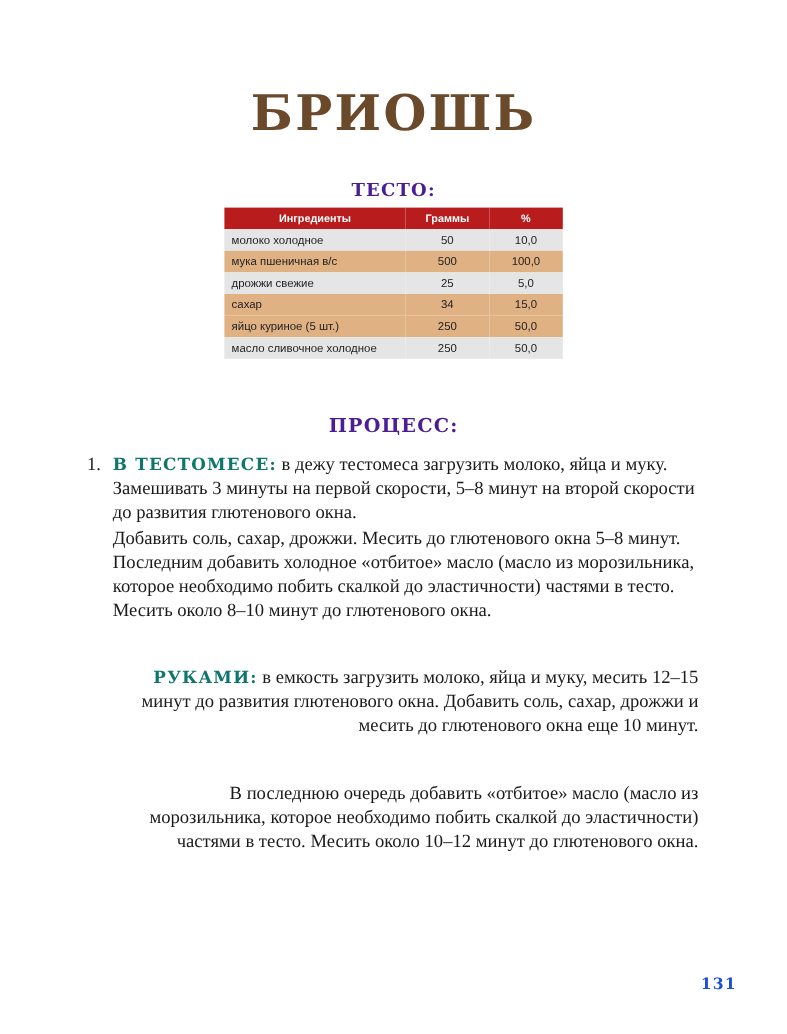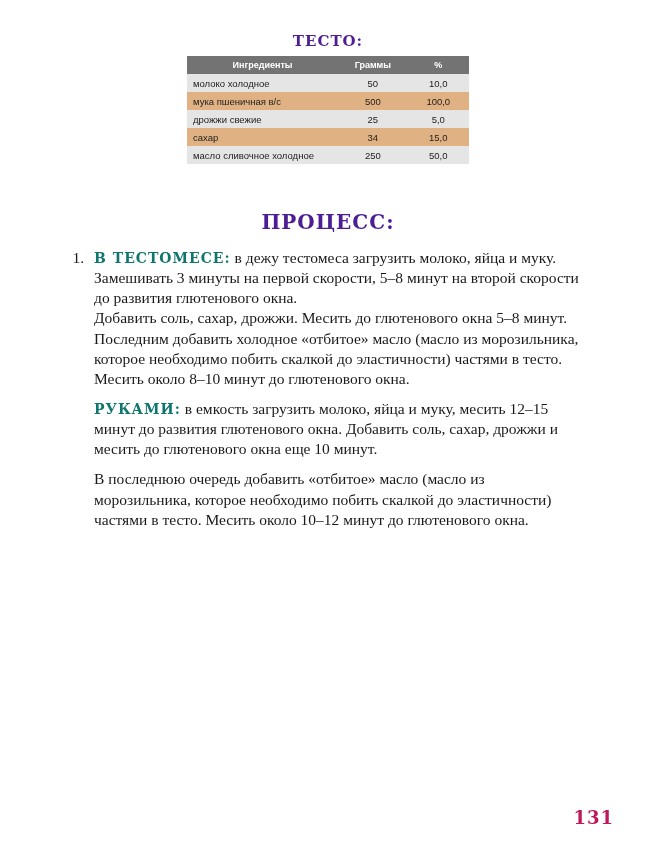--- a/index.html
+++ b/index.html
@@ -41,32 +41,32 @@
     color: #4c1d95;
     margin: 0;
   }
   .testo-label {
     padding-top: 32px;
     padding-bottom: 6px;
   }
   .process-label {
     padding-top: 46px;
     padding-bottom: 14px;
-    font-size: 20px;
+    font-size: 16px;
   }
   table.ingredients {
     border-collapse: collapse;
     width: 282px;
     margin: 0 auto;
     font-family: "Liberation Sans", sans-serif;
     font-size: 9.5px;
     color: #222;
   }
   table.ingredients th {
-    background: #737373;
+    background: #b91c1c;
     color: #ffffff;
     font-weight: bold;
     font-size: 9px;
     padding: 4px 12px;
     text-align: center;
     border: none;
   }
   table.ingredients th.name-col {
     text-align: center;
     width: 160px;
@@ -110,38 +110,40 @@
     letter-spacing: 1px;
     color: #0f766e;
   }
   p.para {
     margin: 0;
     font-size: 15.5px;
     line-height: 1.30;
     text-align: left;
   }
   p.gap-big {
-    margin-top: 10px;
+    margin-top: 36px;
+    text-align: right;
   }
   .page-number {
     position: absolute;
     right: 42px;
     bottom: 34px;
     font-family: "DejaVu Serif", serif;
     font-weight: bold;
-    font-size: 18px;
+    font-size: 13px;
     letter-spacing: 1px;
-    color: #be185d;
+    color: #1d4ed8;
   }
 </style>
 </head>
 <body>
 
 <div class="page">
 
+  <h1 class="title">БРИОШЬ</h1>
 
   <div class="section-label testo-label">ТЕСТО:</div>
 
   <table class="ingredients">
     <thead>
       <tr>
         <th class="name-col">Ингредиенты</th>
         <th>Граммы</th>
         <th>%</th>
       </tr>
@@ -159,20 +161,25 @@
       </tr>
       <tr class="plain">
         <td class="name">дрожжи свежие</td>
         <td class="num">25</td>
         <td class="num">5,0</td>
       </tr>
       <tr class="shade">
         <td class="name">сахар</td>
         <td class="num">34</td>
         <td class="num">15,0</td>
+      </tr>
+      <tr class="shade">
+        <td class="name">яйцо куриное (5 шт.)</td>
+        <td class="num">250</td>
+        <td class="num">50,0</td>
       </tr>
       <tr class="plain">
         <td class="name">масло сливочное холодное</td>
         <td class="num">250</td>
         <td class="num">50,0</td>
       </tr>
     </tbody>
   </table>
 
   <div class="section-label process-label">ПРОЦЕСС:</div>

